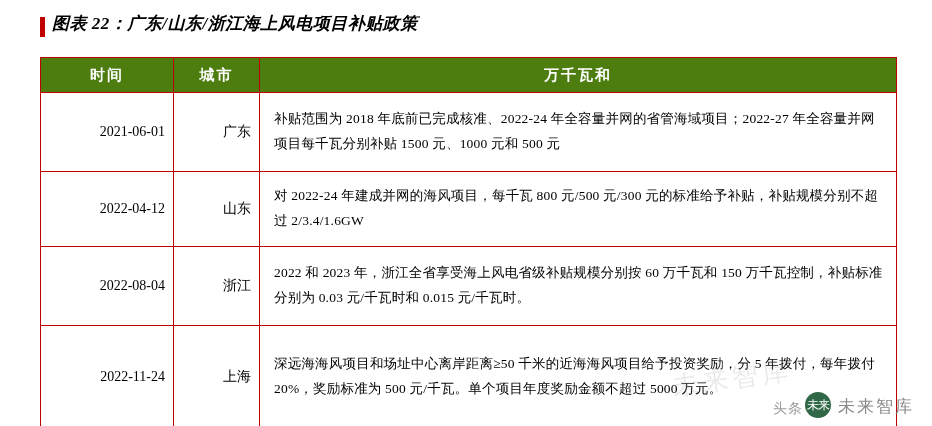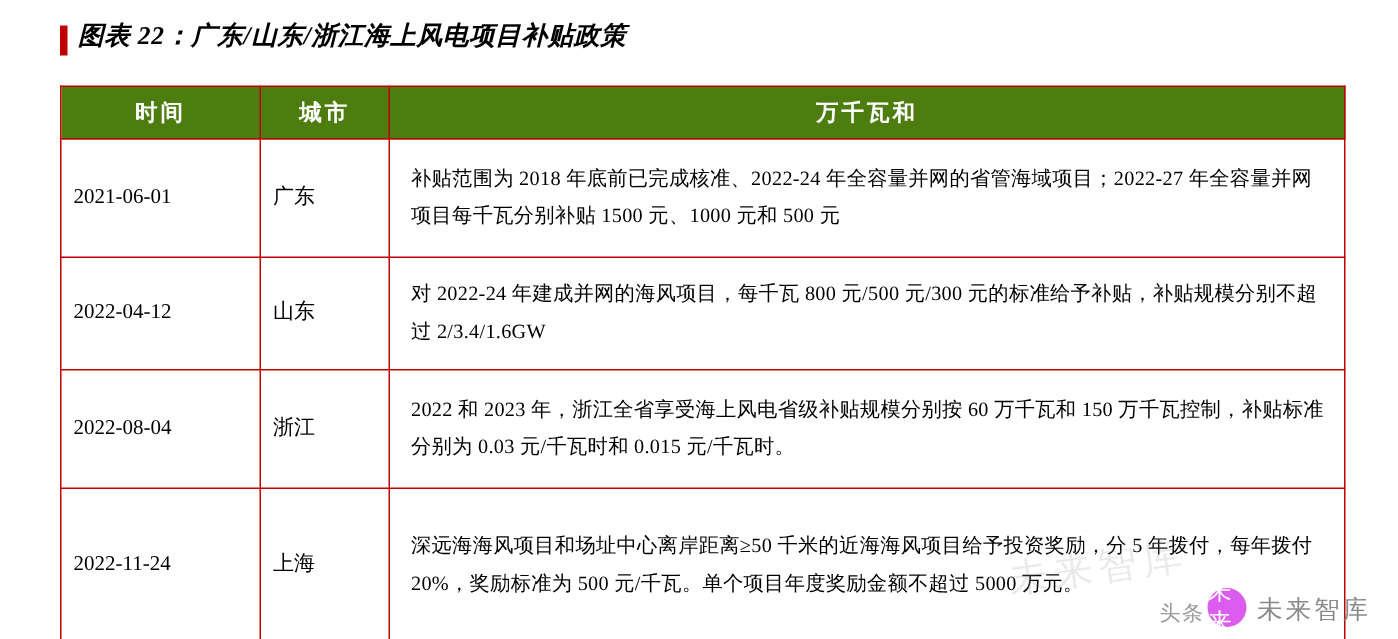--- a/index.html
+++ b/index.html
@@ -67,21 +67,21 @@
   table.subsidy tbody td {
     border: 1px solid #c00000;
     font-size: 13.5px;
     color: #000000;
     vertical-align: middle;
     padding: 6px 8px;
     line-height: 1.85;
   }
   table.subsidy tbody td.time,
   table.subsidy tbody td.city {
-    text-align: left;
+    text-align: right;
     font-size: 14px;
   }
   table.subsidy tbody td.policy {
     text-align: left;
     padding: 8px 12px 8px 14px;
     letter-spacing: 0.2px;
   }
   .row-1 td { height: 62px; }
   .row-2 td { height: 58px; }
   .row-3 td { height: 62px; }
@@ -99,23 +99,23 @@
   .wm-text {
     font-size: 14px;
     color: #8d8d8d;
     font-family: "Liberation Sans", sans-serif;
     letter-spacing: 1px;
   }
   .wm-logo {
     width: 26px;
     height: 26px;
     border-radius: 50%;
-    background: #d946ef;
+    background: #14532d;
     color: #ffffff;
-    font-size: 16px;
+    font-size: 12px;
     font-family: "Liberation Sans", sans-serif;
     display: flex;
     align-items: center;
     justify-content: center;
     margin: 0 7px 0 2px;
     letter-spacing: -1px;
   }
   .wm-big {
     font-size: 17px;
     color: #7a7a7a;

